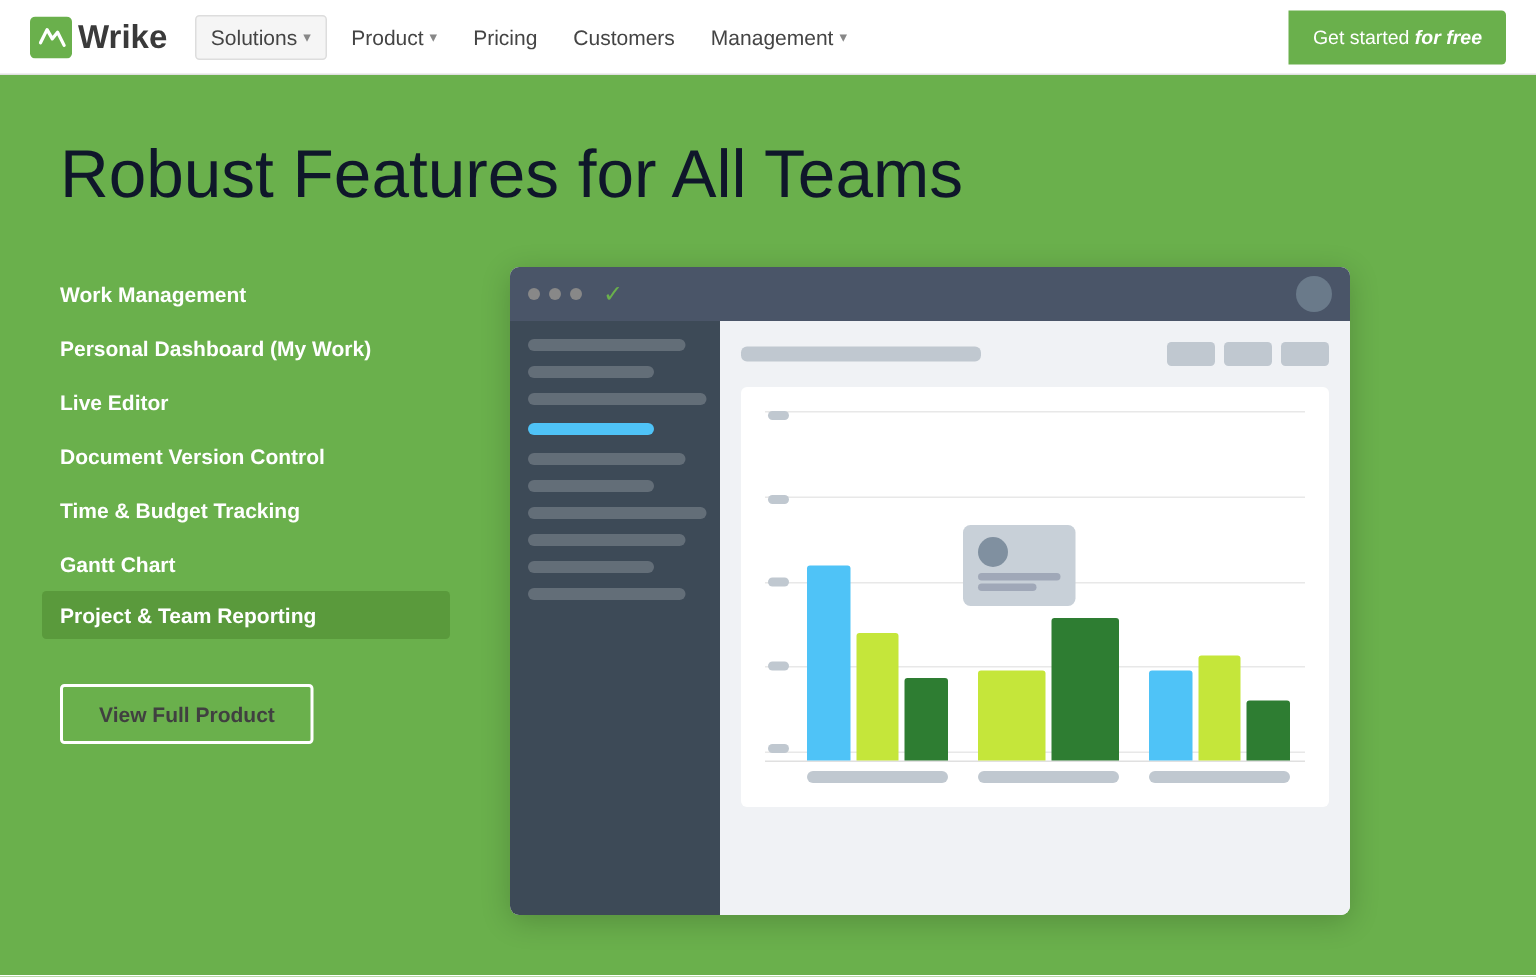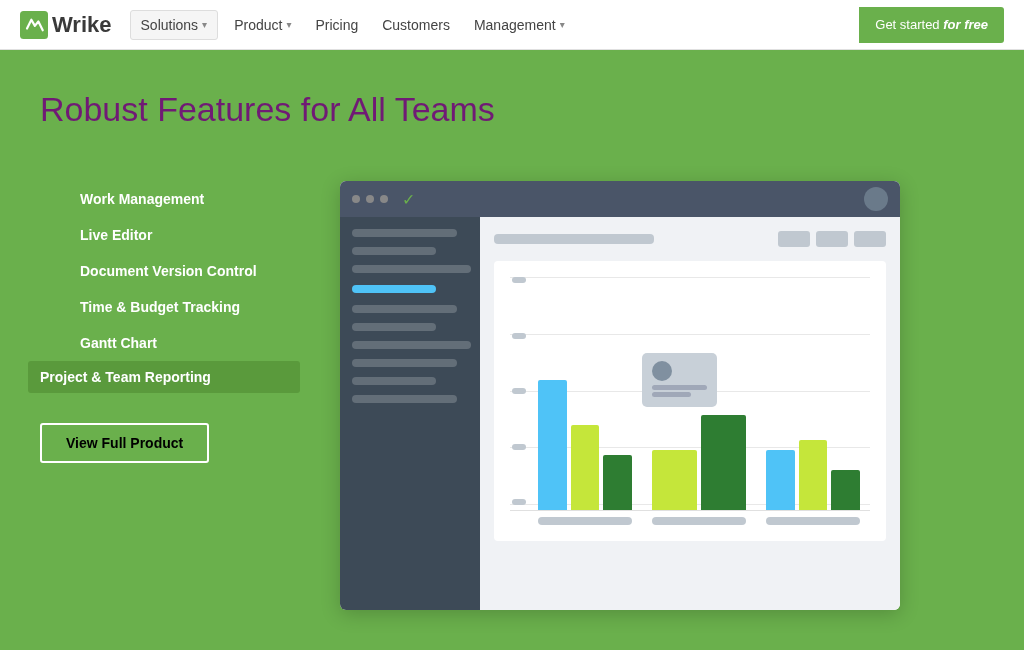--- a/index.html
+++ b/index.html
@@ -79,24 +79,24 @@
 
     
     .hero {
       background: #6ab04c;
       min-height: 600px;
       padding: 40px 40px 40px 40px;
       display: flex;
       flex-direction: column;
     }
     .hero-title {
-      color: #701a75;
-      font-size: 34px;
+      color: #0f172a;
+      font-size: 45px;
       font-weight: 400;
-      margin-bottom: 52px;
+      margin-bottom: 36px;
     }
     .hero-content {
       display: flex;
       gap: 40px;
       flex: 1;
     }
     .hero-left {
       display: flex;
       flex-direction: column;
       gap: 0;
@@ -105,34 +105,33 @@
     }
     .feature-item {
       color: #fff;
       font-size: 14px;
       font-weight: 600;
       padding: 10px 0;
       cursor: pointer;
       border-bottom: none;
       text-decoration: none;
       display: block;
-      margin-left: 40px;
     }
     .feature-item.active {
       background: #5a9a3c;
       padding: 8px 12px;
       border-radius: 3px;
       display: inline-block;
       margin-left: -12px;
     }
     .view-full-btn {
       margin-top: 30px;
       background: transparent;
       border: 2px solid #fff;
-      color: #000000;
+      color: #404040;
       padding: 10px 24px;
       font-size: 14px;
       cursor: pointer;
       border-radius: 3px;
       width: fit-content;
       font-weight: 600;
     }
 
     
     .product-screenshot {
@@ -323,20 +322,23 @@
 </nav>
 
 <section class="hero">
   <h1 class="hero-title">Robust Features for All Teams</h1>
 
   <div class="hero-content">
 
     <div class="hero-left">
       <a class="feature-item" href="#">
         <span>Work Management</span>
+      </a>
+      <a class="feature-item" href="#">
+        <span>Personal Dashboard (My Work)</span>
       </a>
       <a class="feature-item" href="#">
         <span>Live Editor</span>
       </a>
       <a class="feature-item" href="#">
         <span>Document Version Control</span>
       </a>
       <a class="feature-item" href="#">
         <span>Time &amp; Budget Tracking</span>
       </a>

